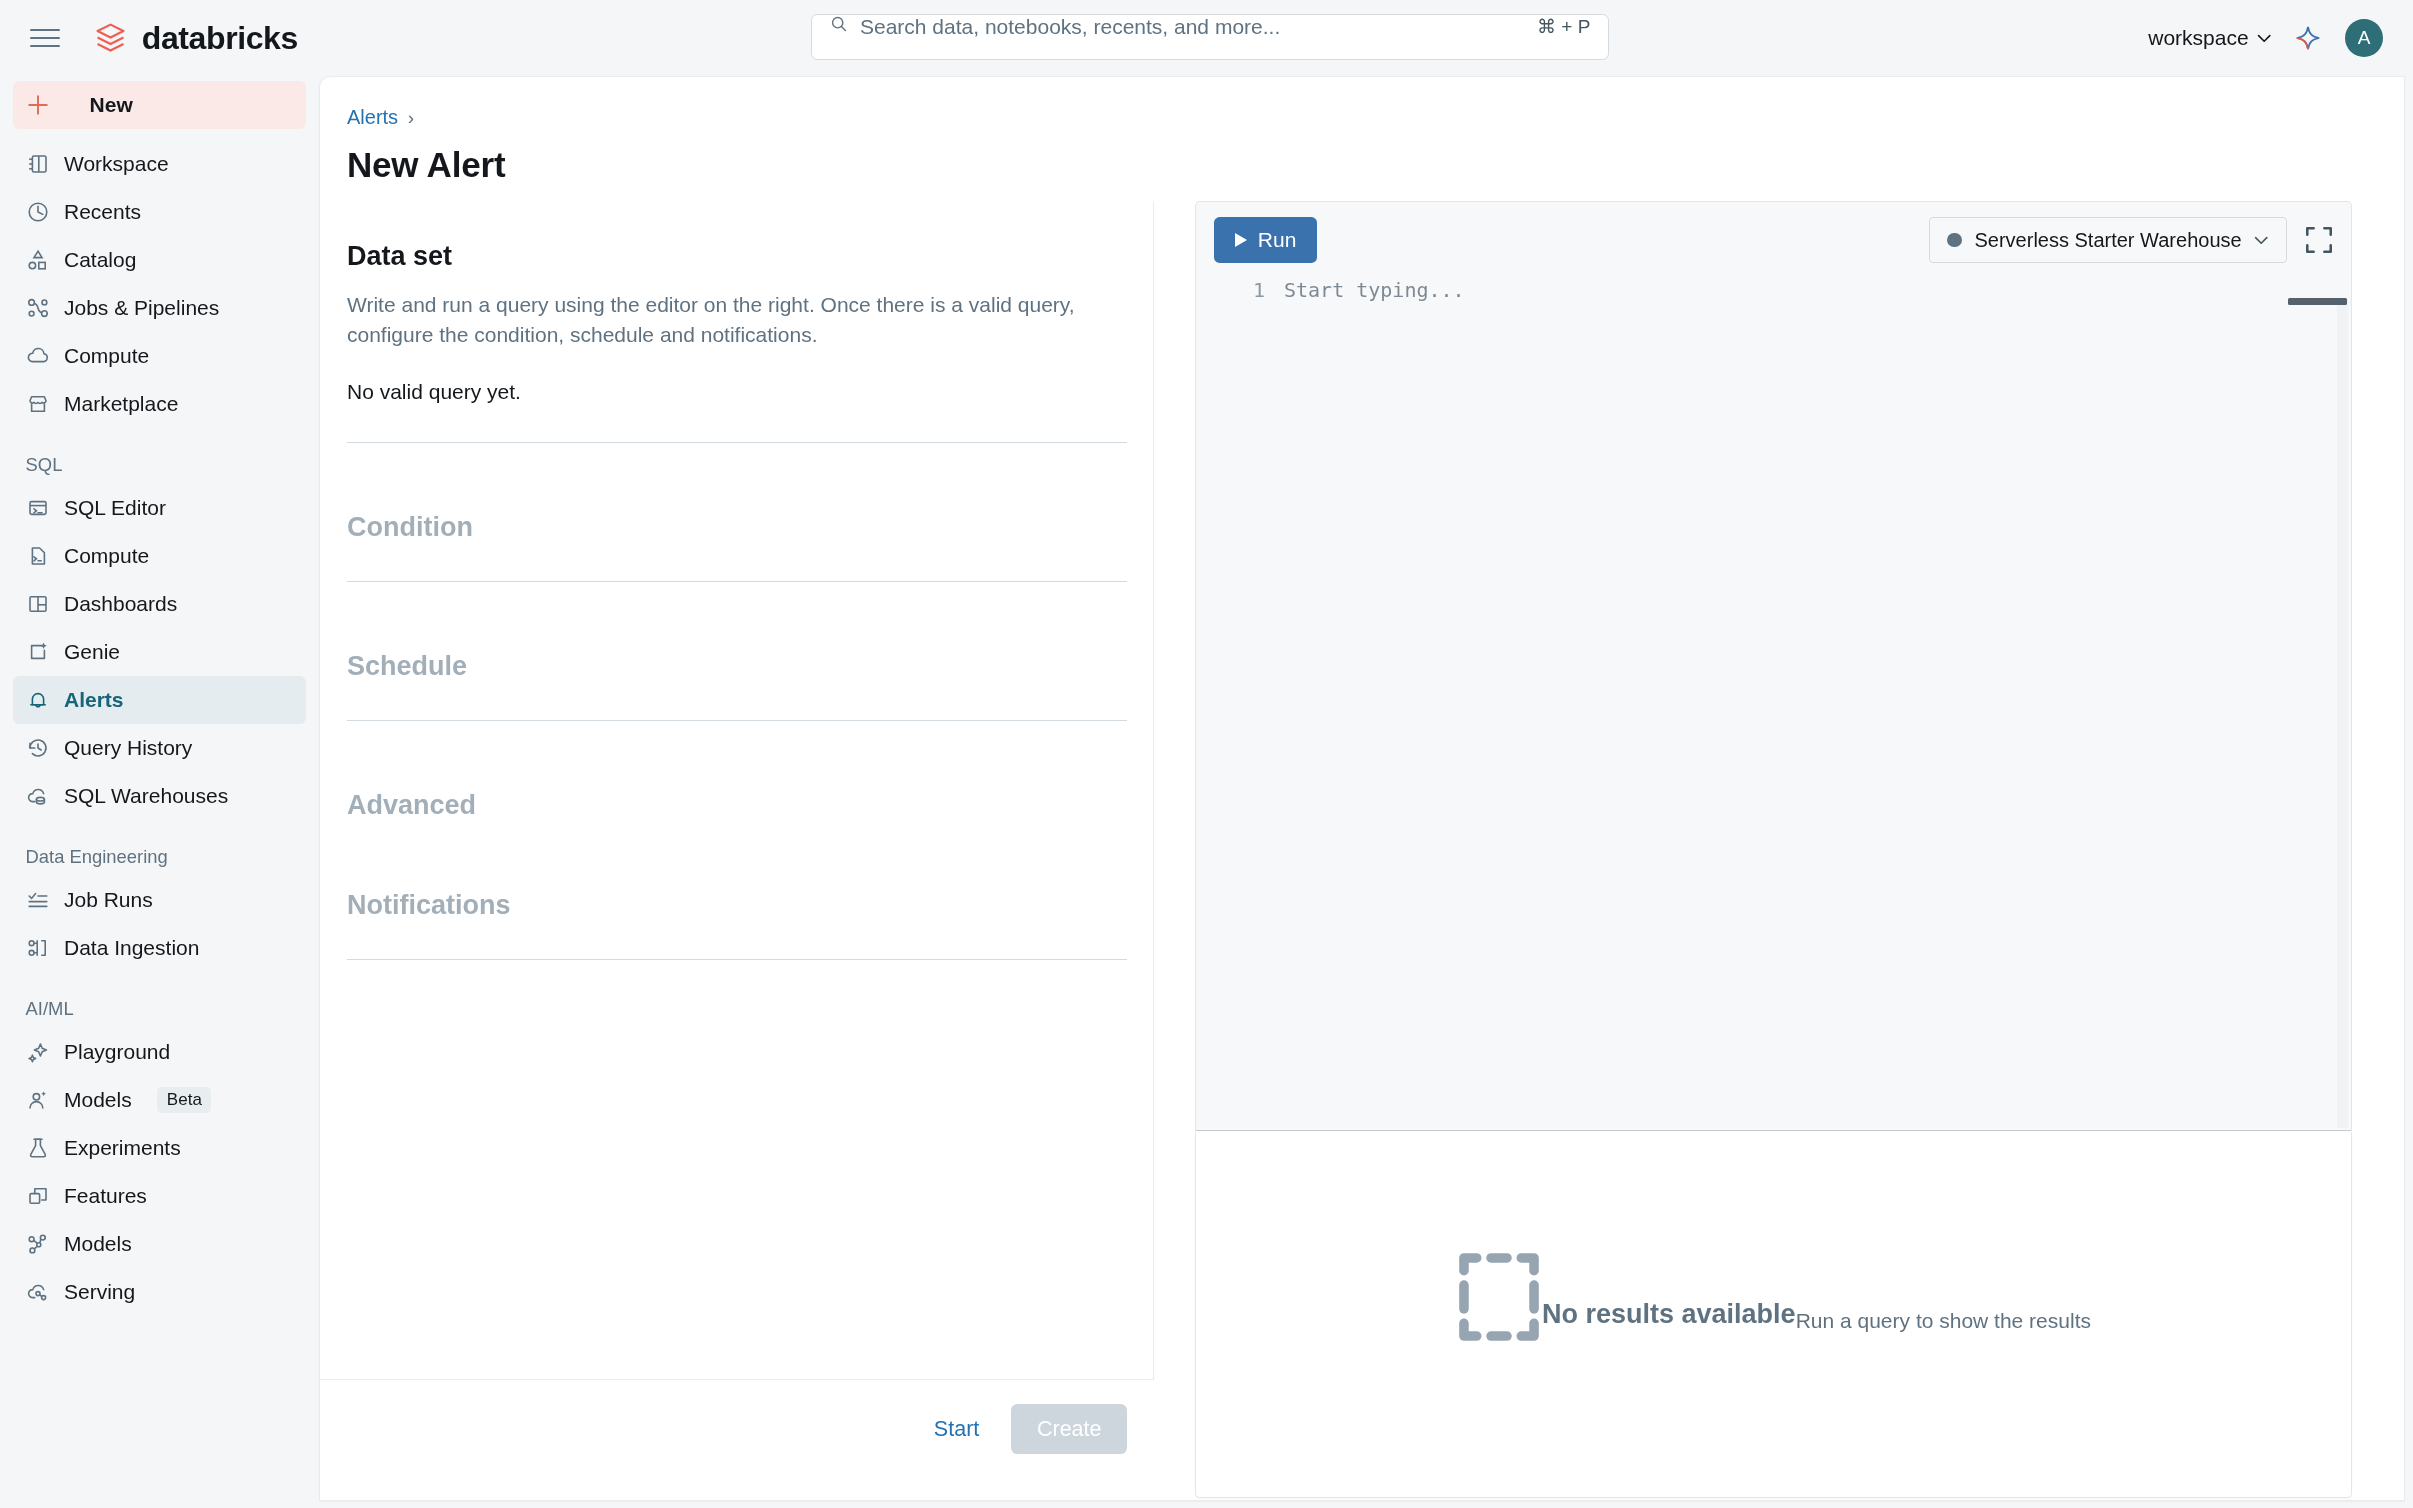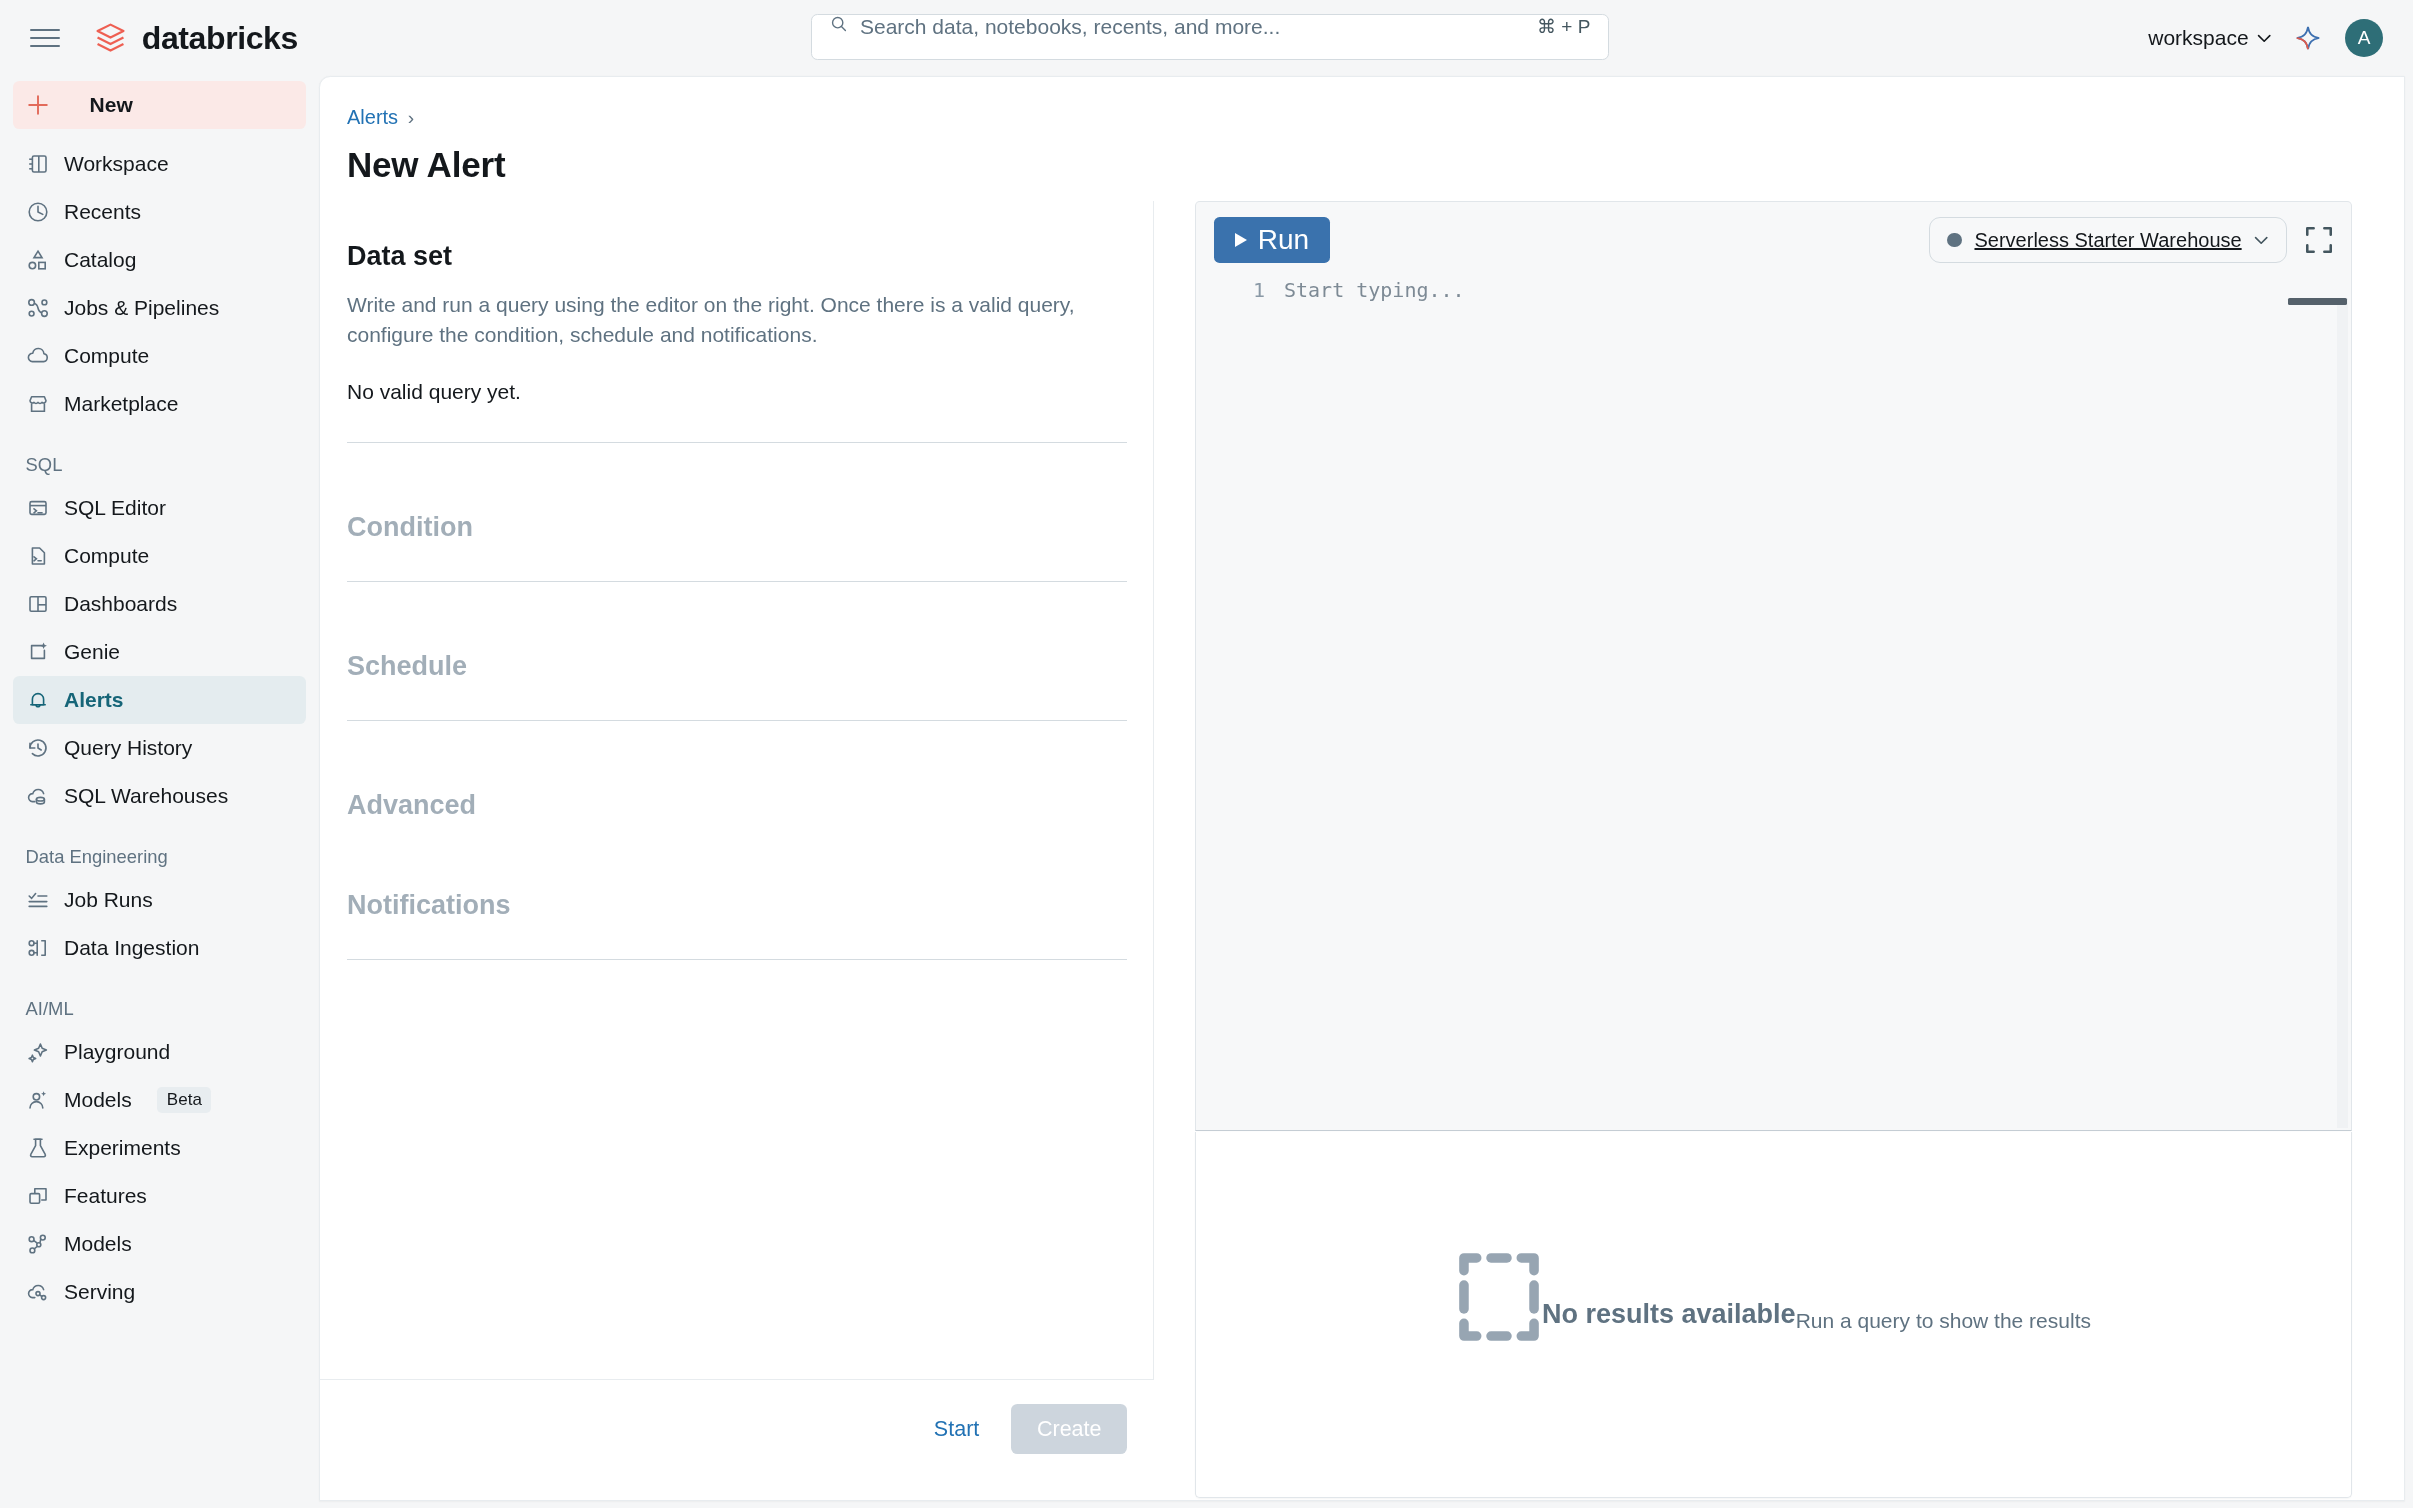--- a/index.html
+++ b/index.html
@@ -142,30 +142,30 @@
     border-radius: 4.8px 4.8px 0 0;
     overflow: hidden;
   }
   .sql-toolbar {
     position:absolute; top: 0; left:0; width: 1157px; height: 76px;
     display:flex; align-items:center; padding: 0 17.6px;
   }
   .run-btn {
     display:flex; align-items:center; gap: 11.2px;
     background: #3a72ad; color: #fff; border: none; border-radius: 5.6px;
-    height: 46px; padding: 0 21px; font-size: 28px; cursor: pointer;
+    height: 46px; padding: 0 21px; font-size: 21px; cursor: pointer;
     font-family: inherit;
   }
   .run-tri { width: 0; height: 0; border-left: 12px solid #fff; border-top: 7.2px solid transparent; border-bottom: 7.2px solid transparent; }
   .toolbar-right { margin-left: auto; display:flex; align-items:center; gap: 16px; }
   .wh-select {
     display:flex; align-items:center; gap: 12.8px;
     height: 46px; padding: 0 17.6px;
-    background:#f7f8f9; border: 0.8px solid #d4dbe0; border-radius: 11px;
-    font-size: 20px; color: #14181c; cursor: pointer; white-space: nowrap; text-decoration: underline;
+    background:#f7f8f9; border: 0.8px solid #d4dbe0; border-radius: 4px;
+    font-size: 20px; color: #14181c; cursor: pointer; white-space: nowrap;
   }
   .wh-dot { width: 14.4px; height: 14.4px; border-radius: 50%; background: #5f7281; }
   .expand-btn { width: 32px; height: 32px; cursor: pointer; }
 
   .code-area { position:absolute; top: 76px; left: 0; width: 1157px; height: 854px; }
   .code-line { display:flex; align-items:flex-start; padding-left: 45px; }
   .ln-no { font-family: "DejaVu Sans Mono", monospace; font-size: 20px; color: #8a99a6; width: 24px; text-align:right; }
   .ln-txt { font-family: "DejaVu Sans Mono", monospace; font-size: 20px; color: #7d8a95; margin-left: 19px; }
 
   .hscroll {

